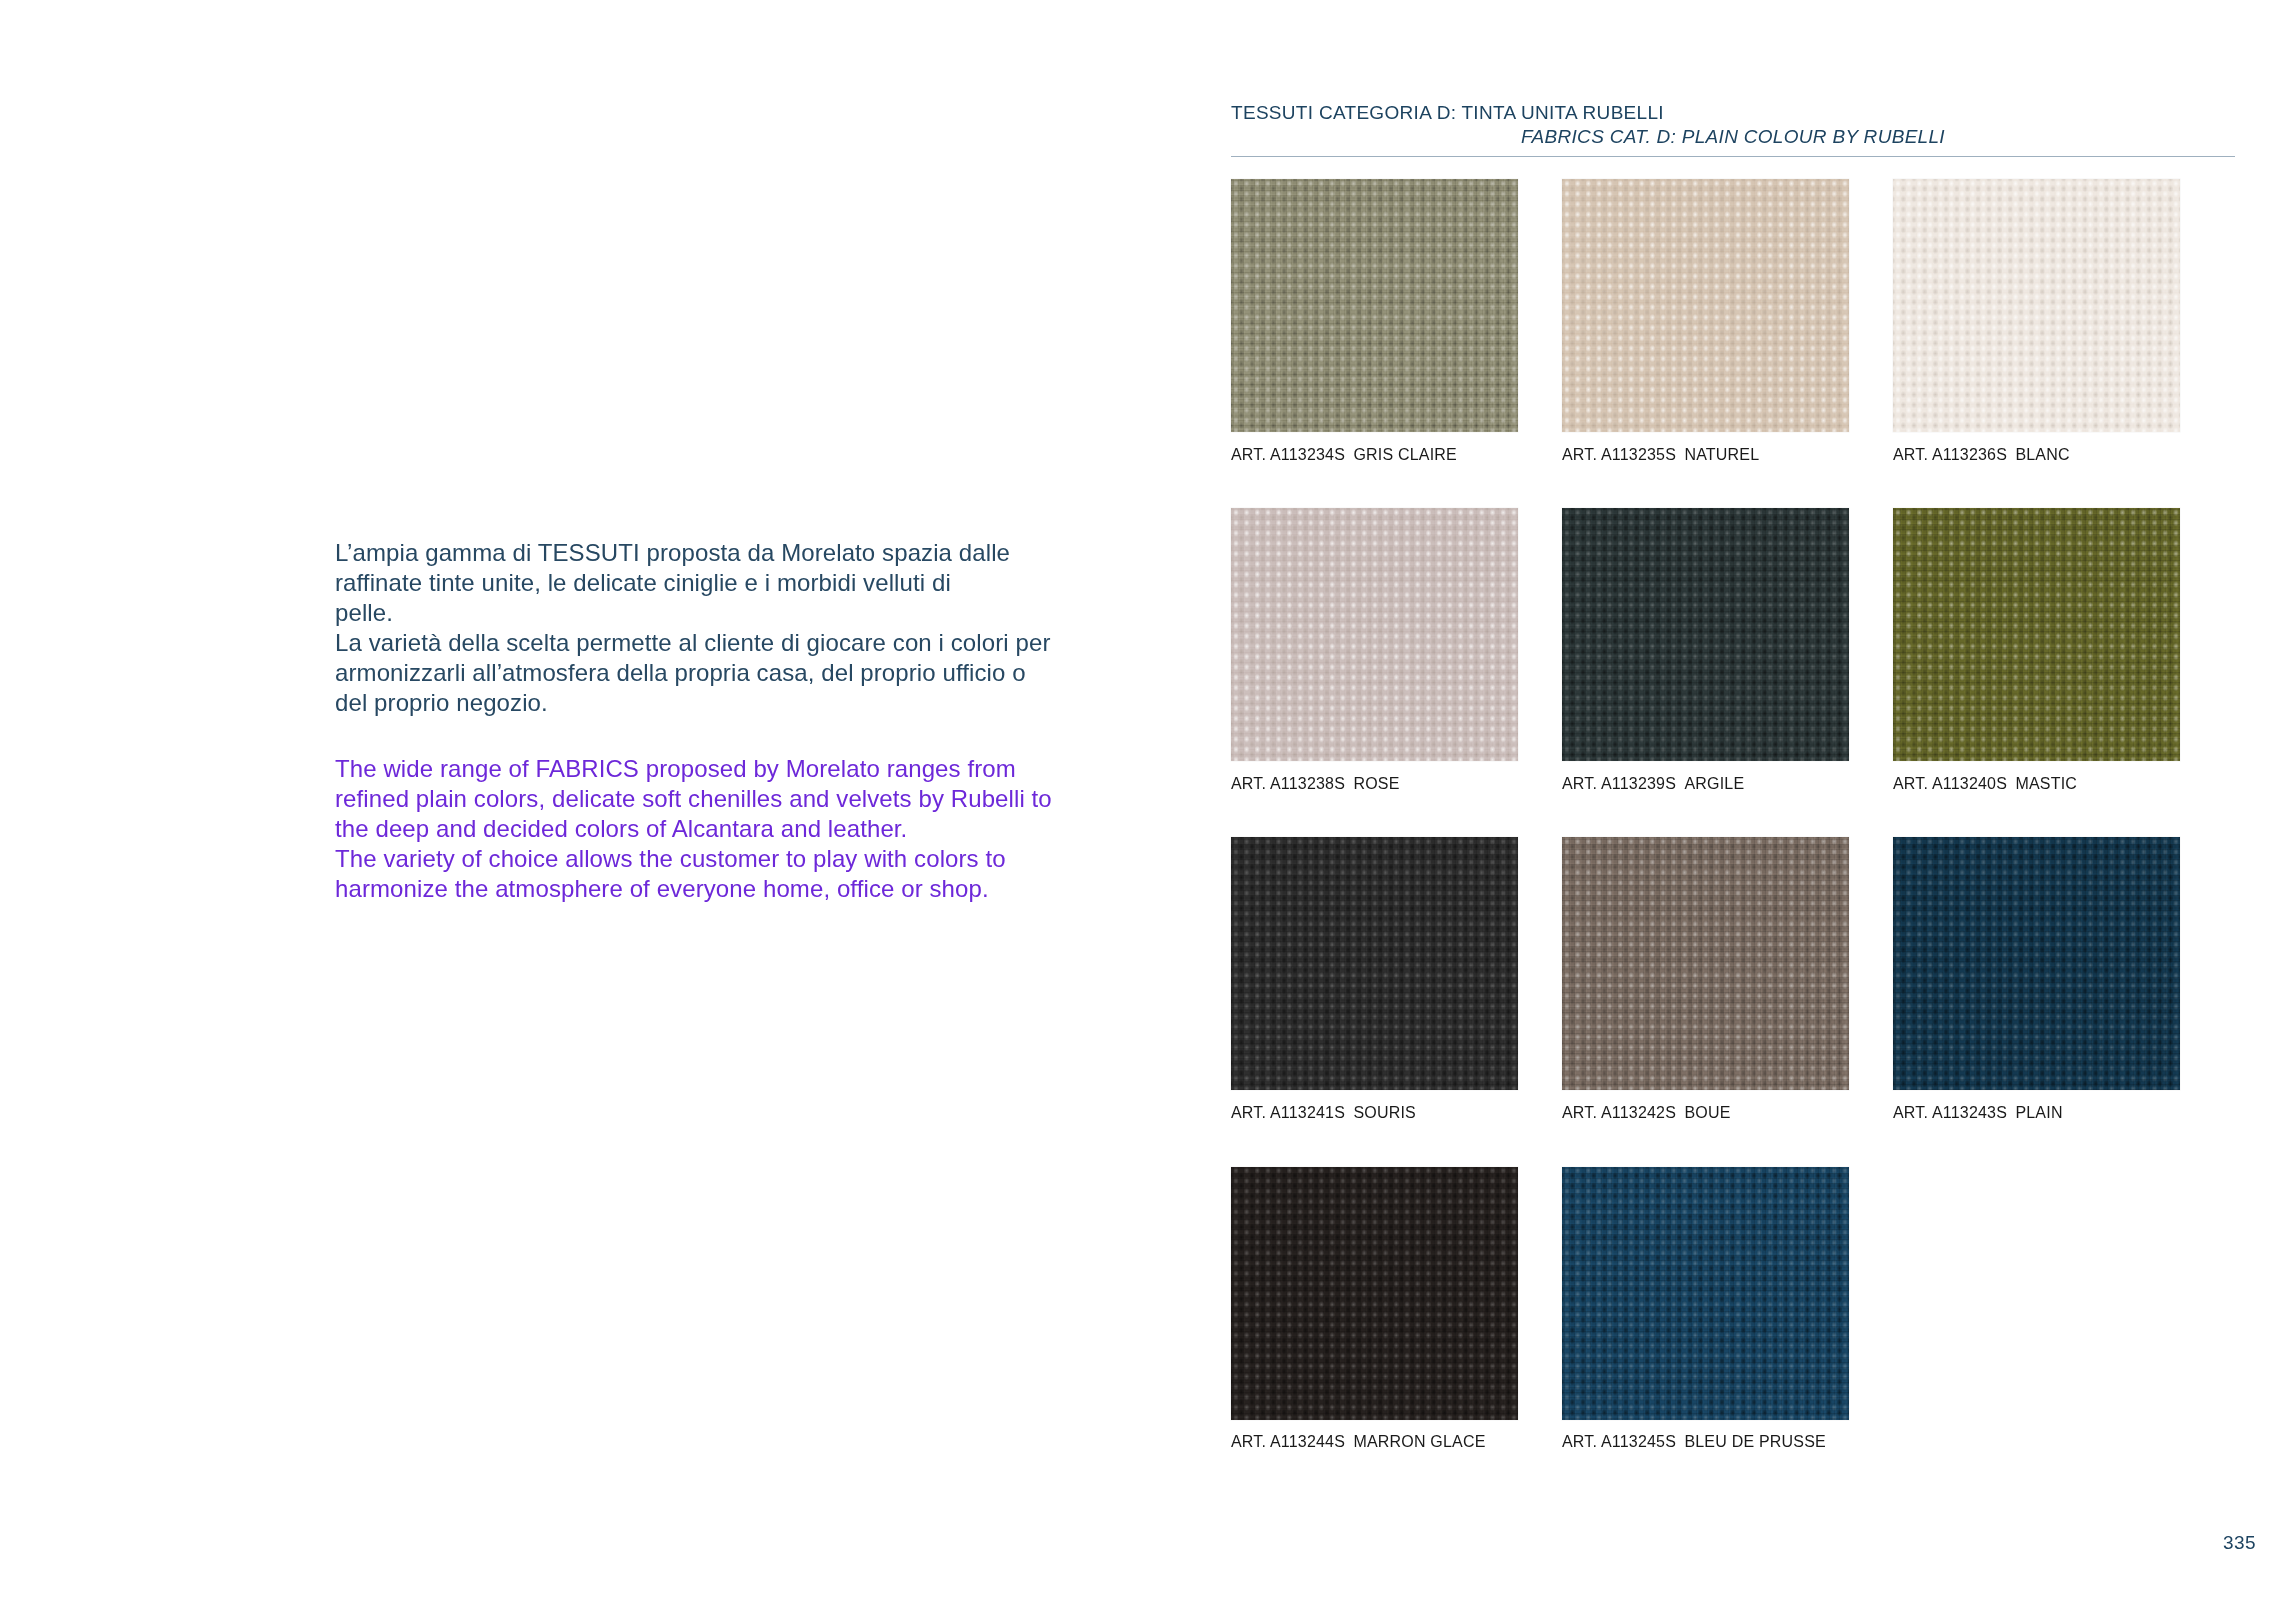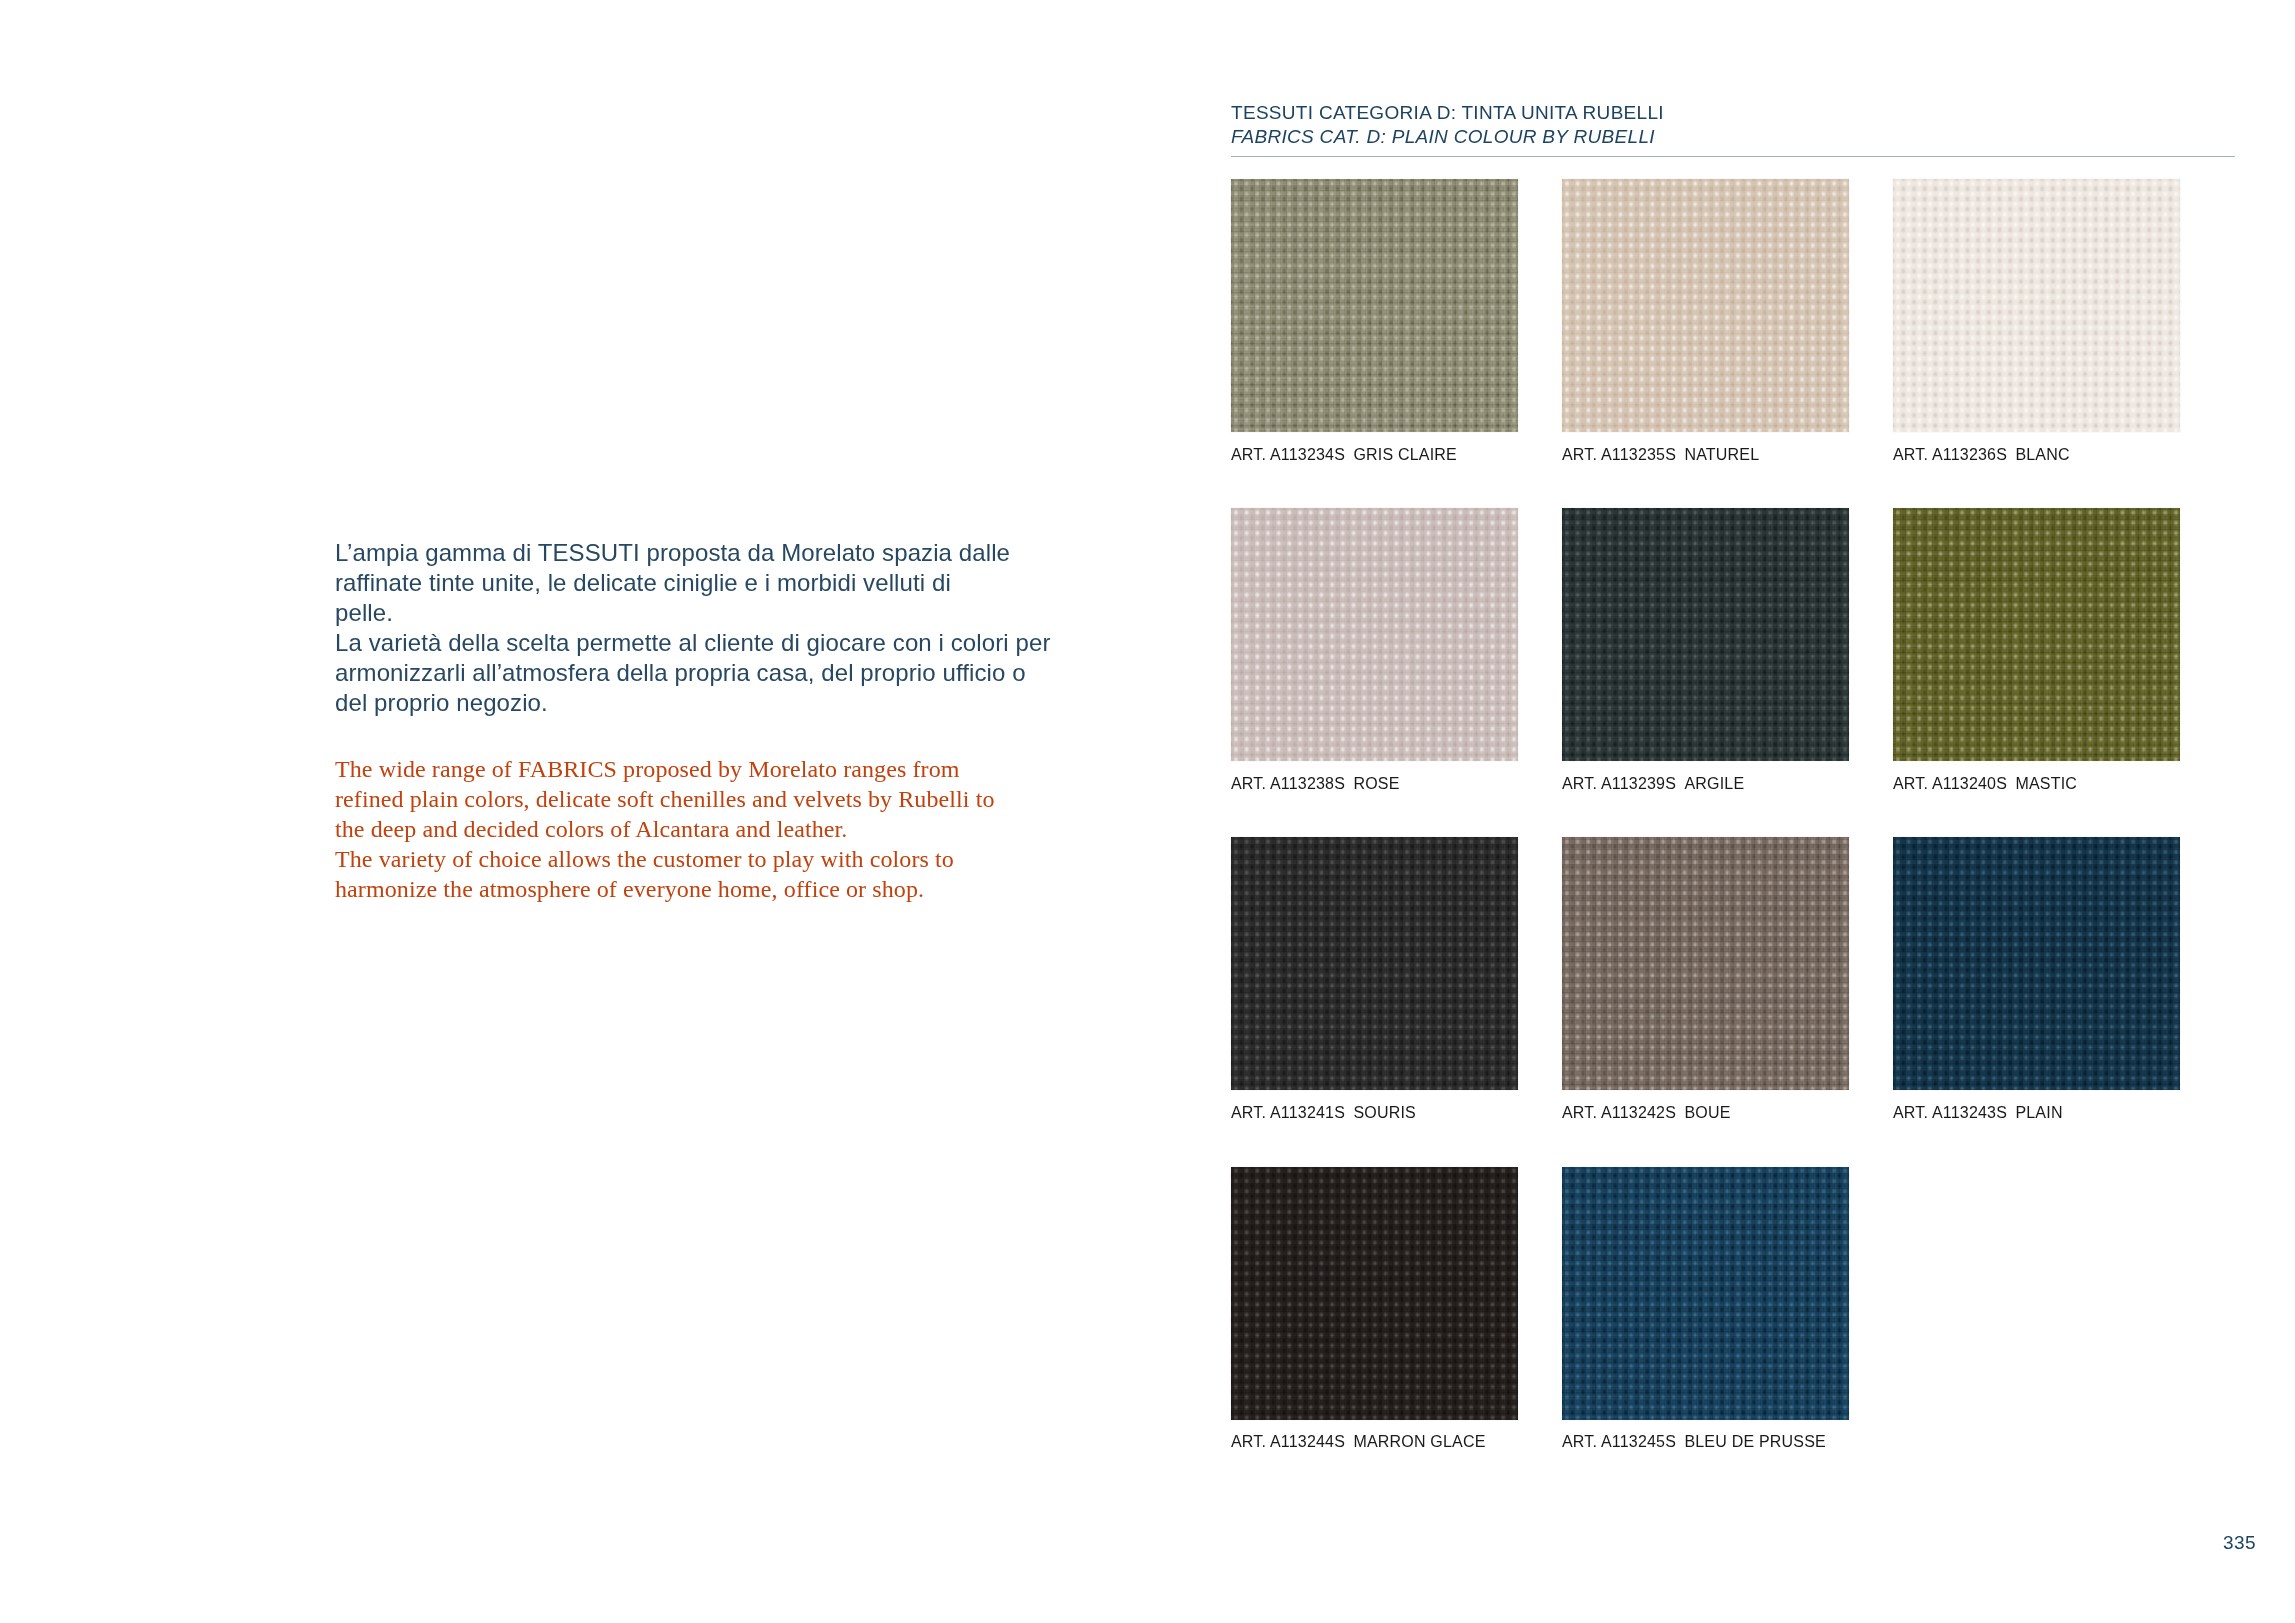--- a/index.html
+++ b/index.html
@@ -33,23 +33,22 @@
     font-size: 24px;
     line-height: 30px;
     color: #2c4a63;
     letter-spacing: 0.1px;
     margin: 0;
   }
   .copy-para.it {
     color: #274862;
   }
   .copy-para.en {
-    color: #c2410c;
+    color: #6d28d9;
     margin-top: 36px;
-    font-family: Liberation Serif, serif;
   }
   .copy-line { display: block; white-space: pre; }
 
   
   .catalog {
     position: absolute;
     left: 1231px;
     top: 101px;
     width: 1024px;
   }
@@ -69,20 +68,21 @@
     white-space: pre;
   }
   .cat-title-en {
     display: block;
     font-size: 19px;
     line-height: 23px;
     letter-spacing: 0.3px;
     font-style: italic;
     color: #1d4360;
     white-space: pre;
+    text-align: center;
   }
 
   .swatch-grid {
     margin-top: 22px;
     display: grid;
     grid-template-columns: repeat(3, 287px);
     column-gap: 81px;
     row-gap: 31px;
     gap: 44px;
   }

